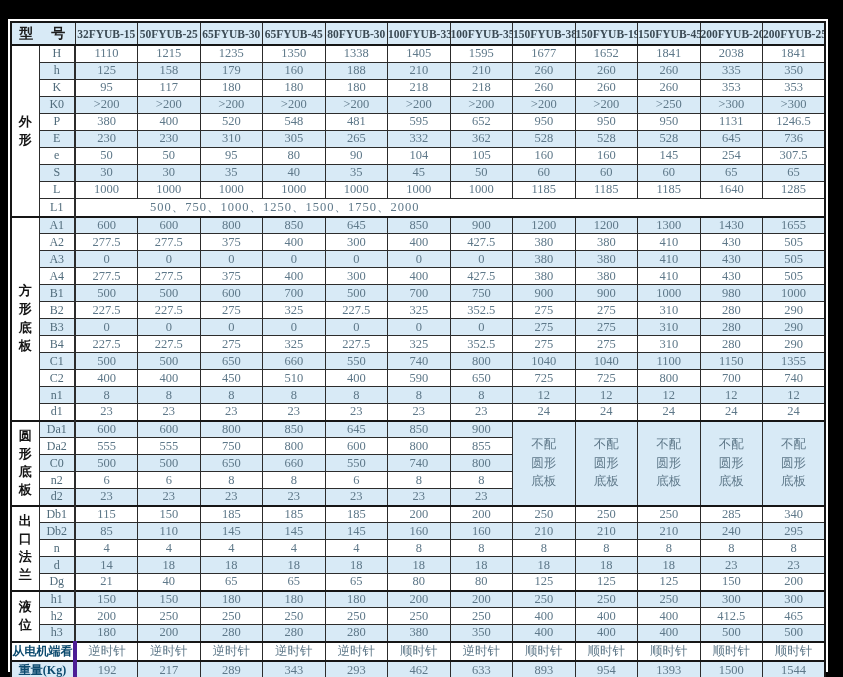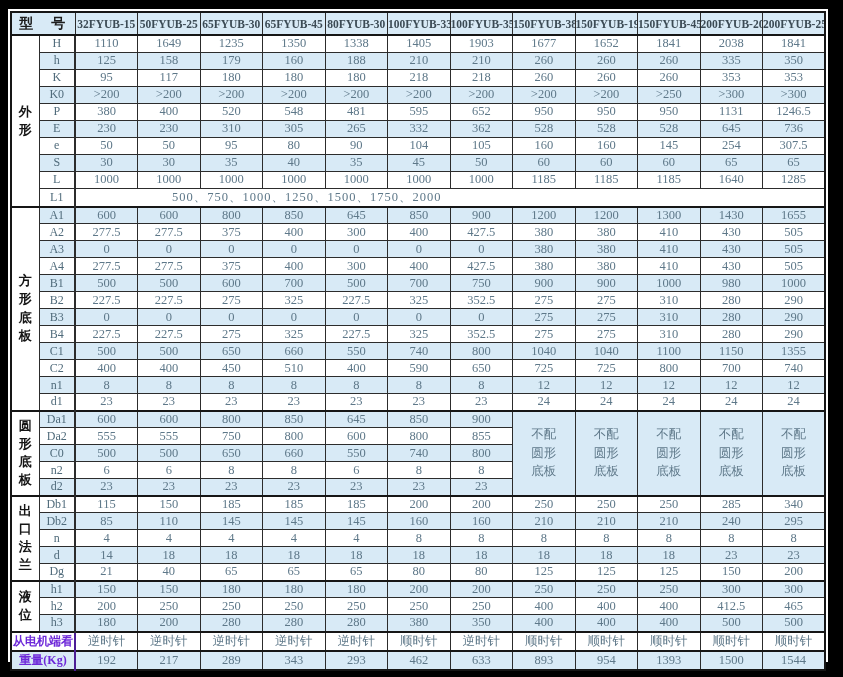--- a/index.html
+++ b/index.html
@@ -2,21 +2,21 @@
 <html><head>
 <meta charset="utf-8">
 <style>
   html,body { margin:0; padding:0; }
   body {
     width:843px; height:677px; background:#000;
     font-family:"Liberation Serif","DejaVu Serif",serif;
     position:relative; overflow:hidden;
   }
   .page {
-    position:absolute; left:8px; top:9px; width:820px; height:653px;
+    position:absolute; left:8px; top:19px; width:820px; height:653px;
     background:#fff; box-sizing:border-box; padding:2px;
   }
   table {
     border-collapse:collapse; width:100%; height:100%;
     table-layout:fixed; border:2px solid #161616;
   }
   th, td {
     border:1px solid #2c2c2c; text-align:center; vertical-align:middle;
     padding:0; overflow:hidden; white-space:nowrap; background:#fff;
   }
@@ -27,28 +27,28 @@
   th.corner { font-size:14px; font-weight:bold; color:#1d1d1d; letter-spacing:2px; }
   tbody tr { height:17px; }
   tr.shaded td { background:#d8eaf6; }
   td.group-cell {
     background:#fff !important; font-weight:bold; color:#151515;
     font-size:13px; line-height:1.4; white-space:pre-line;
     border-right:1px solid #2c2c2c;
   }
   td.row-label { font-size:12px; color:#506b7b; border-right:2px solid #2c2c2c; }
   td.val { font-size:12.5px; color:#5e7889; }
-  td.l1-cell { text-align:left; padding-left:96px; letter-spacing:1px;border-radius:9px; }
+  td.l1-cell { text-align:left; padding-left:74px; letter-spacing:1px;border-radius:9px; }
   td.note-cell {
     background:#d8eaf6 !important; color:#5e7889; font-size:12.5px;
     line-height:1.5; white-space:pre-line;
   }
   td.footer-label {
-    font-weight:bold; color:#6d28d9; font-size:12px;
-    border-right:2px solid #4c1d95; letter-spacing:0;
+    font-weight:bold; color:#0c4a6e; font-size:12px;
+    border-right:4px solid #4c1d95; letter-spacing:0;
   }
   tr.group-start td { border-top:2px solid #161616; }
 </style>
 </head>
 <body>
 
 <div class="page">
   <table>
     <colgroup>
         <col style="width: 28px;">
@@ -82,26 +82,26 @@
           <th>200FYUB-20</th>
           <th>200FYUB-25</th>
         </tr>
       </thead>
     <tbody>
         <tr class="group-start">
           <td class="group-cell" rowspan="10">外
 形</td>
           <td class="row-label">H</td>
           <td class="val">1110</td>
-          <td class="val">1649</td>
+          <td class="val">1215</td>
           <td class="val">1235</td>
           <td class="val">1350</td>
           <td class="val">1338</td>
           <td class="val">1405</td>
-          <td class="val">1903</td>
+          <td class="val">1595</td>
           <td class="val">1677</td>
           <td class="val">1652</td>
           <td class="val">1841</td>
           <td class="val">2038</td>
           <td class="val">1841</td>
         </tr>
         <tr class="shaded">
           <td class="row-label">h</td>
           <td class="val">125</td>
           <td class="val">158</td>

